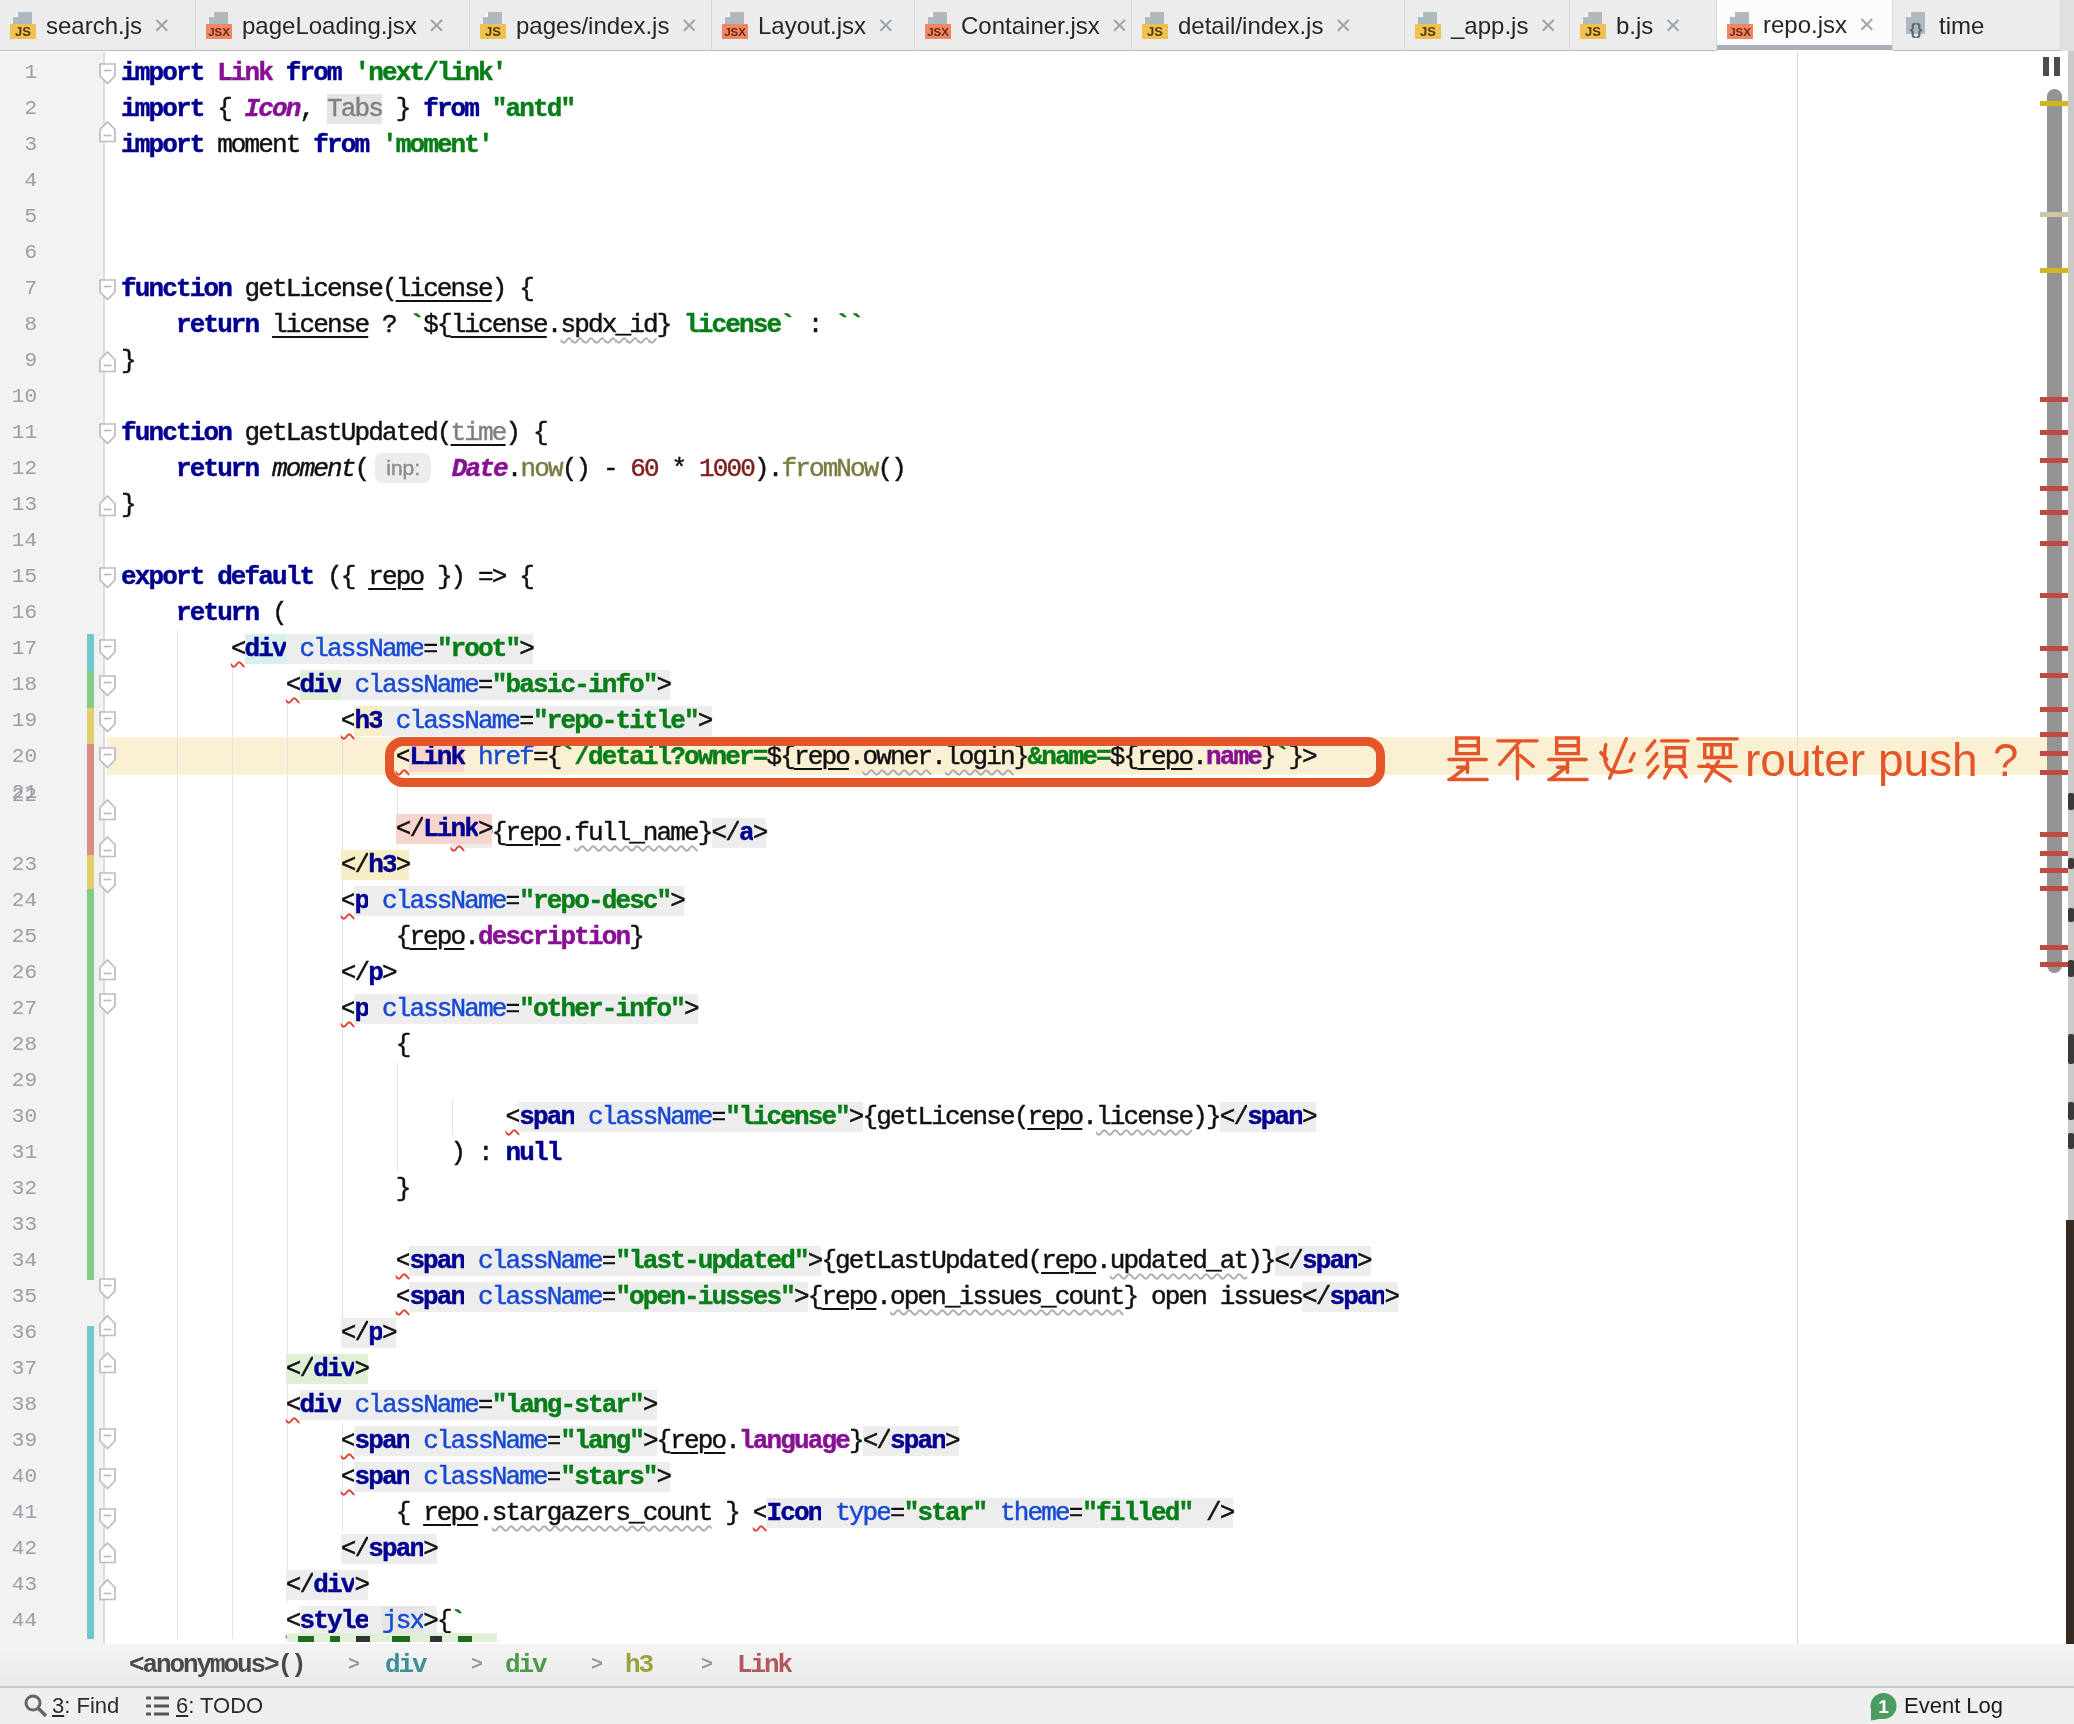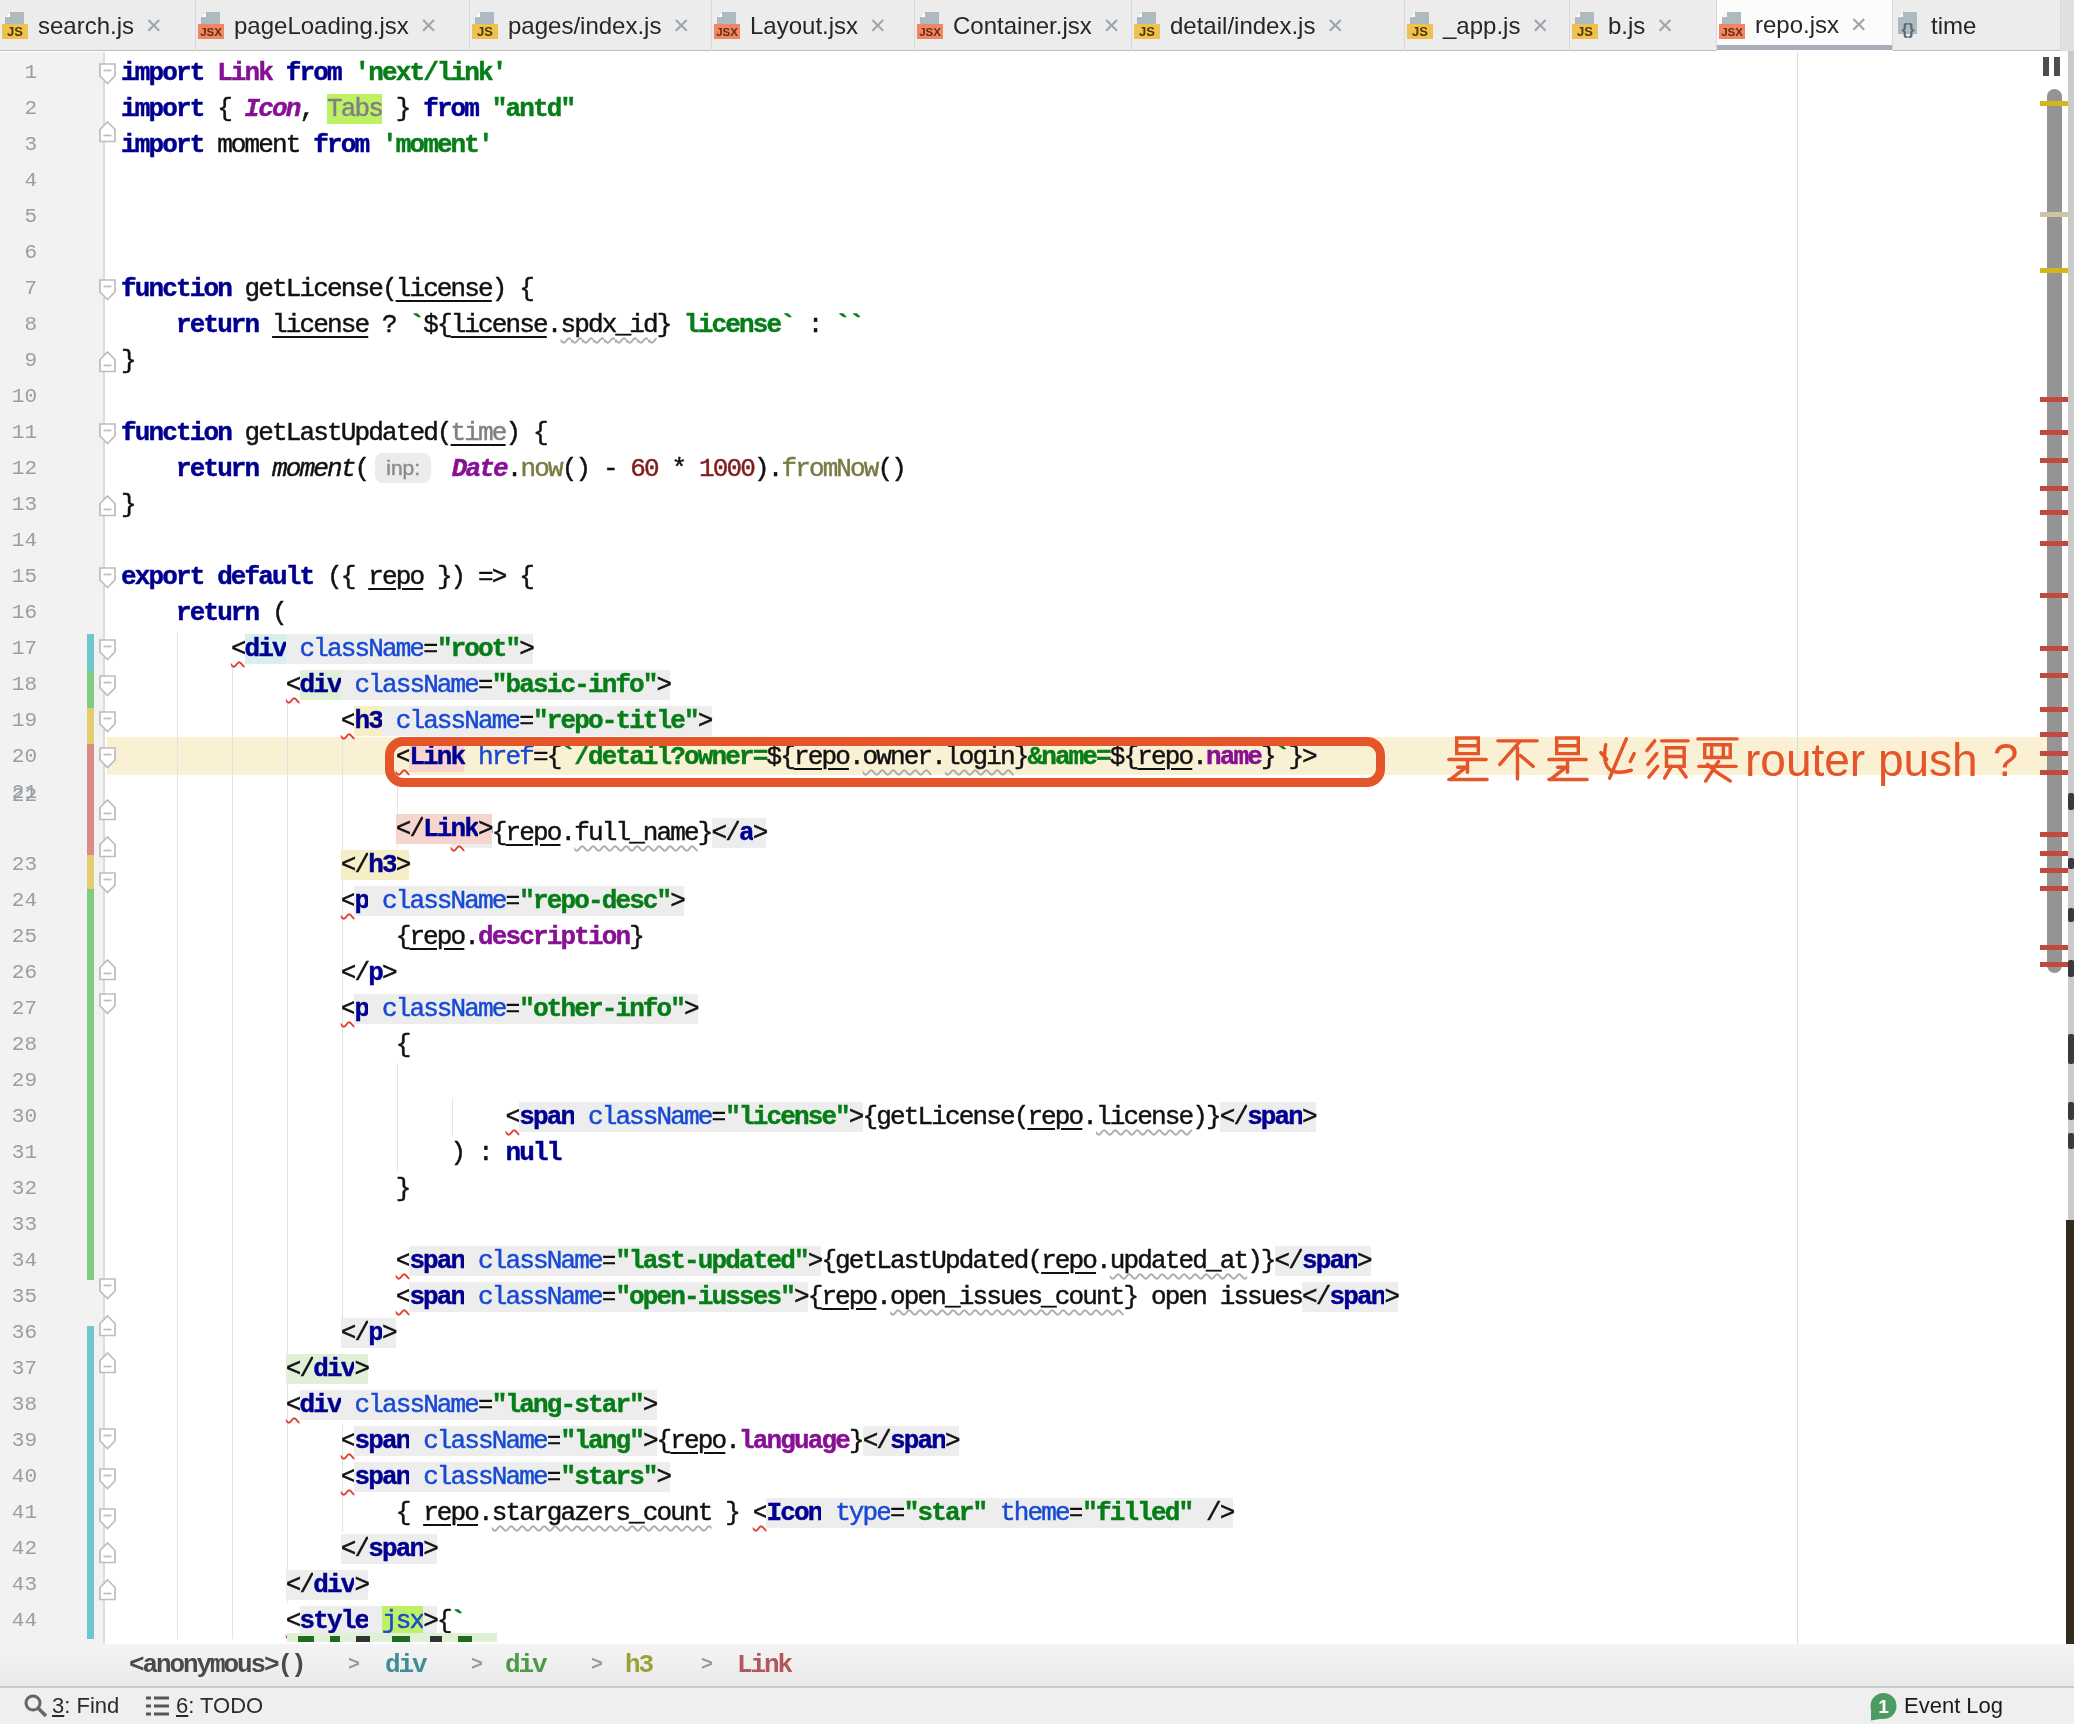--- a/index.html
+++ b/index.html
@@ -1,19 +1,19 @@
 <!DOCTYPE html>
 <html><head><meta charset="utf-8">
 <style>
 * { margin:0; padding:0; box-sizing:border-box; }
 body { width:2074px; height:1724px; position:relative; background:#fff; overflow:hidden;
        font-family:"Liberation Sans", sans-serif; }
 #tabbar { position:absolute; left:0; top:0; width:2061px; height:51px; background:#ECECEC;
           border-bottom:1px solid #BEBEBE; display:flex; }
-.tab { position:relative; height:51px; display:flex; align-items:center; padding-left:2px;
+.tab { position:relative; height:51px; display:flex; align-items:center; padding-left:10px;
        border-right:1px solid #D8D8D8; flex:none; overflow:hidden; }
 .tab.active { background:#FCFCFC; border-bottom:1px solid #FCFCFC; }
 .tlabel { font-size:24px; color:#262626; margin-left:9px; white-space:nowrap; }
 .x { color:#9DA5AD; font-size:21px; margin-left:11px; }
 .fic { width:27px; height:29px; flex:none; }
 .underline { position:absolute; left:0; right:0; bottom:0; height:5px; background:#A8AFBA; }
 #editor { position:absolute; left:0; top:52px; width:2074px; height:1592px; background:#fff; }
 #gutter { position:absolute; left:0; top:0; width:105px; height:1592px; background:#F2F2F2;
           border-right:2px solid #DCDCDC; }
 .num { position:absolute; left:0; width:37px; text-align:right; height:36px;
@@ -33,21 +33,21 @@
 .it { font-style:italic; }
 .u { text-decoration:underline; text-underline-offset:4px; text-decoration-thickness:2px; }
 .gr.u { text-decoration-color:#111; }
 .wg { text-decoration:underline wavy #ABABAB; text-decoration-thickness:1.5px; text-underline-offset:5px; }
 .wr { text-decoration:underline wavy #E23F33; text-decoration-thickness:2px; text-underline-offset:5px; }
 .bgg { background:#EDEDED; }
 .bgc { background:#D7F0EE; }
 .bgn { background:#DFF0D6; }
 .bgy { background:#F5EEC6; }
 .bgp { background:#F6D5CE; }
-.bgk { background:#bef264; }
+.bgk { background:#e5e5e5; }
 .inlay { display:inline-block; background:#ECECEC; border-radius:8px; color:#8C8C8C;
          font:21px/30px "Liberation Sans", sans-serif; letter-spacing:0; padding:0 11px;
          margin:0 7px 0 7px; vertical-align:1px; }
 #caretrow { position:absolute; left:107px; width:1941px; top:685px; height:38px; background:#FAF1D4; }
 #annrect { position:absolute; left:385px; top:685px; width:1000px; height:50px;
            border:9px solid #E4552A; border-radius:18px; }
 .cjk { position:absolute; top:682px; width:49px; height:49px; }
 #anntext { position:absolute; left:1745px; top:681px; font-size:46px; color:#E4552A; white-space:nowrap; }
 #thumb { position:absolute; left:2047px; top:37px; width:15px; height:884px;
          background:rgba(118,118,118,0.78); border-radius:8px; }

